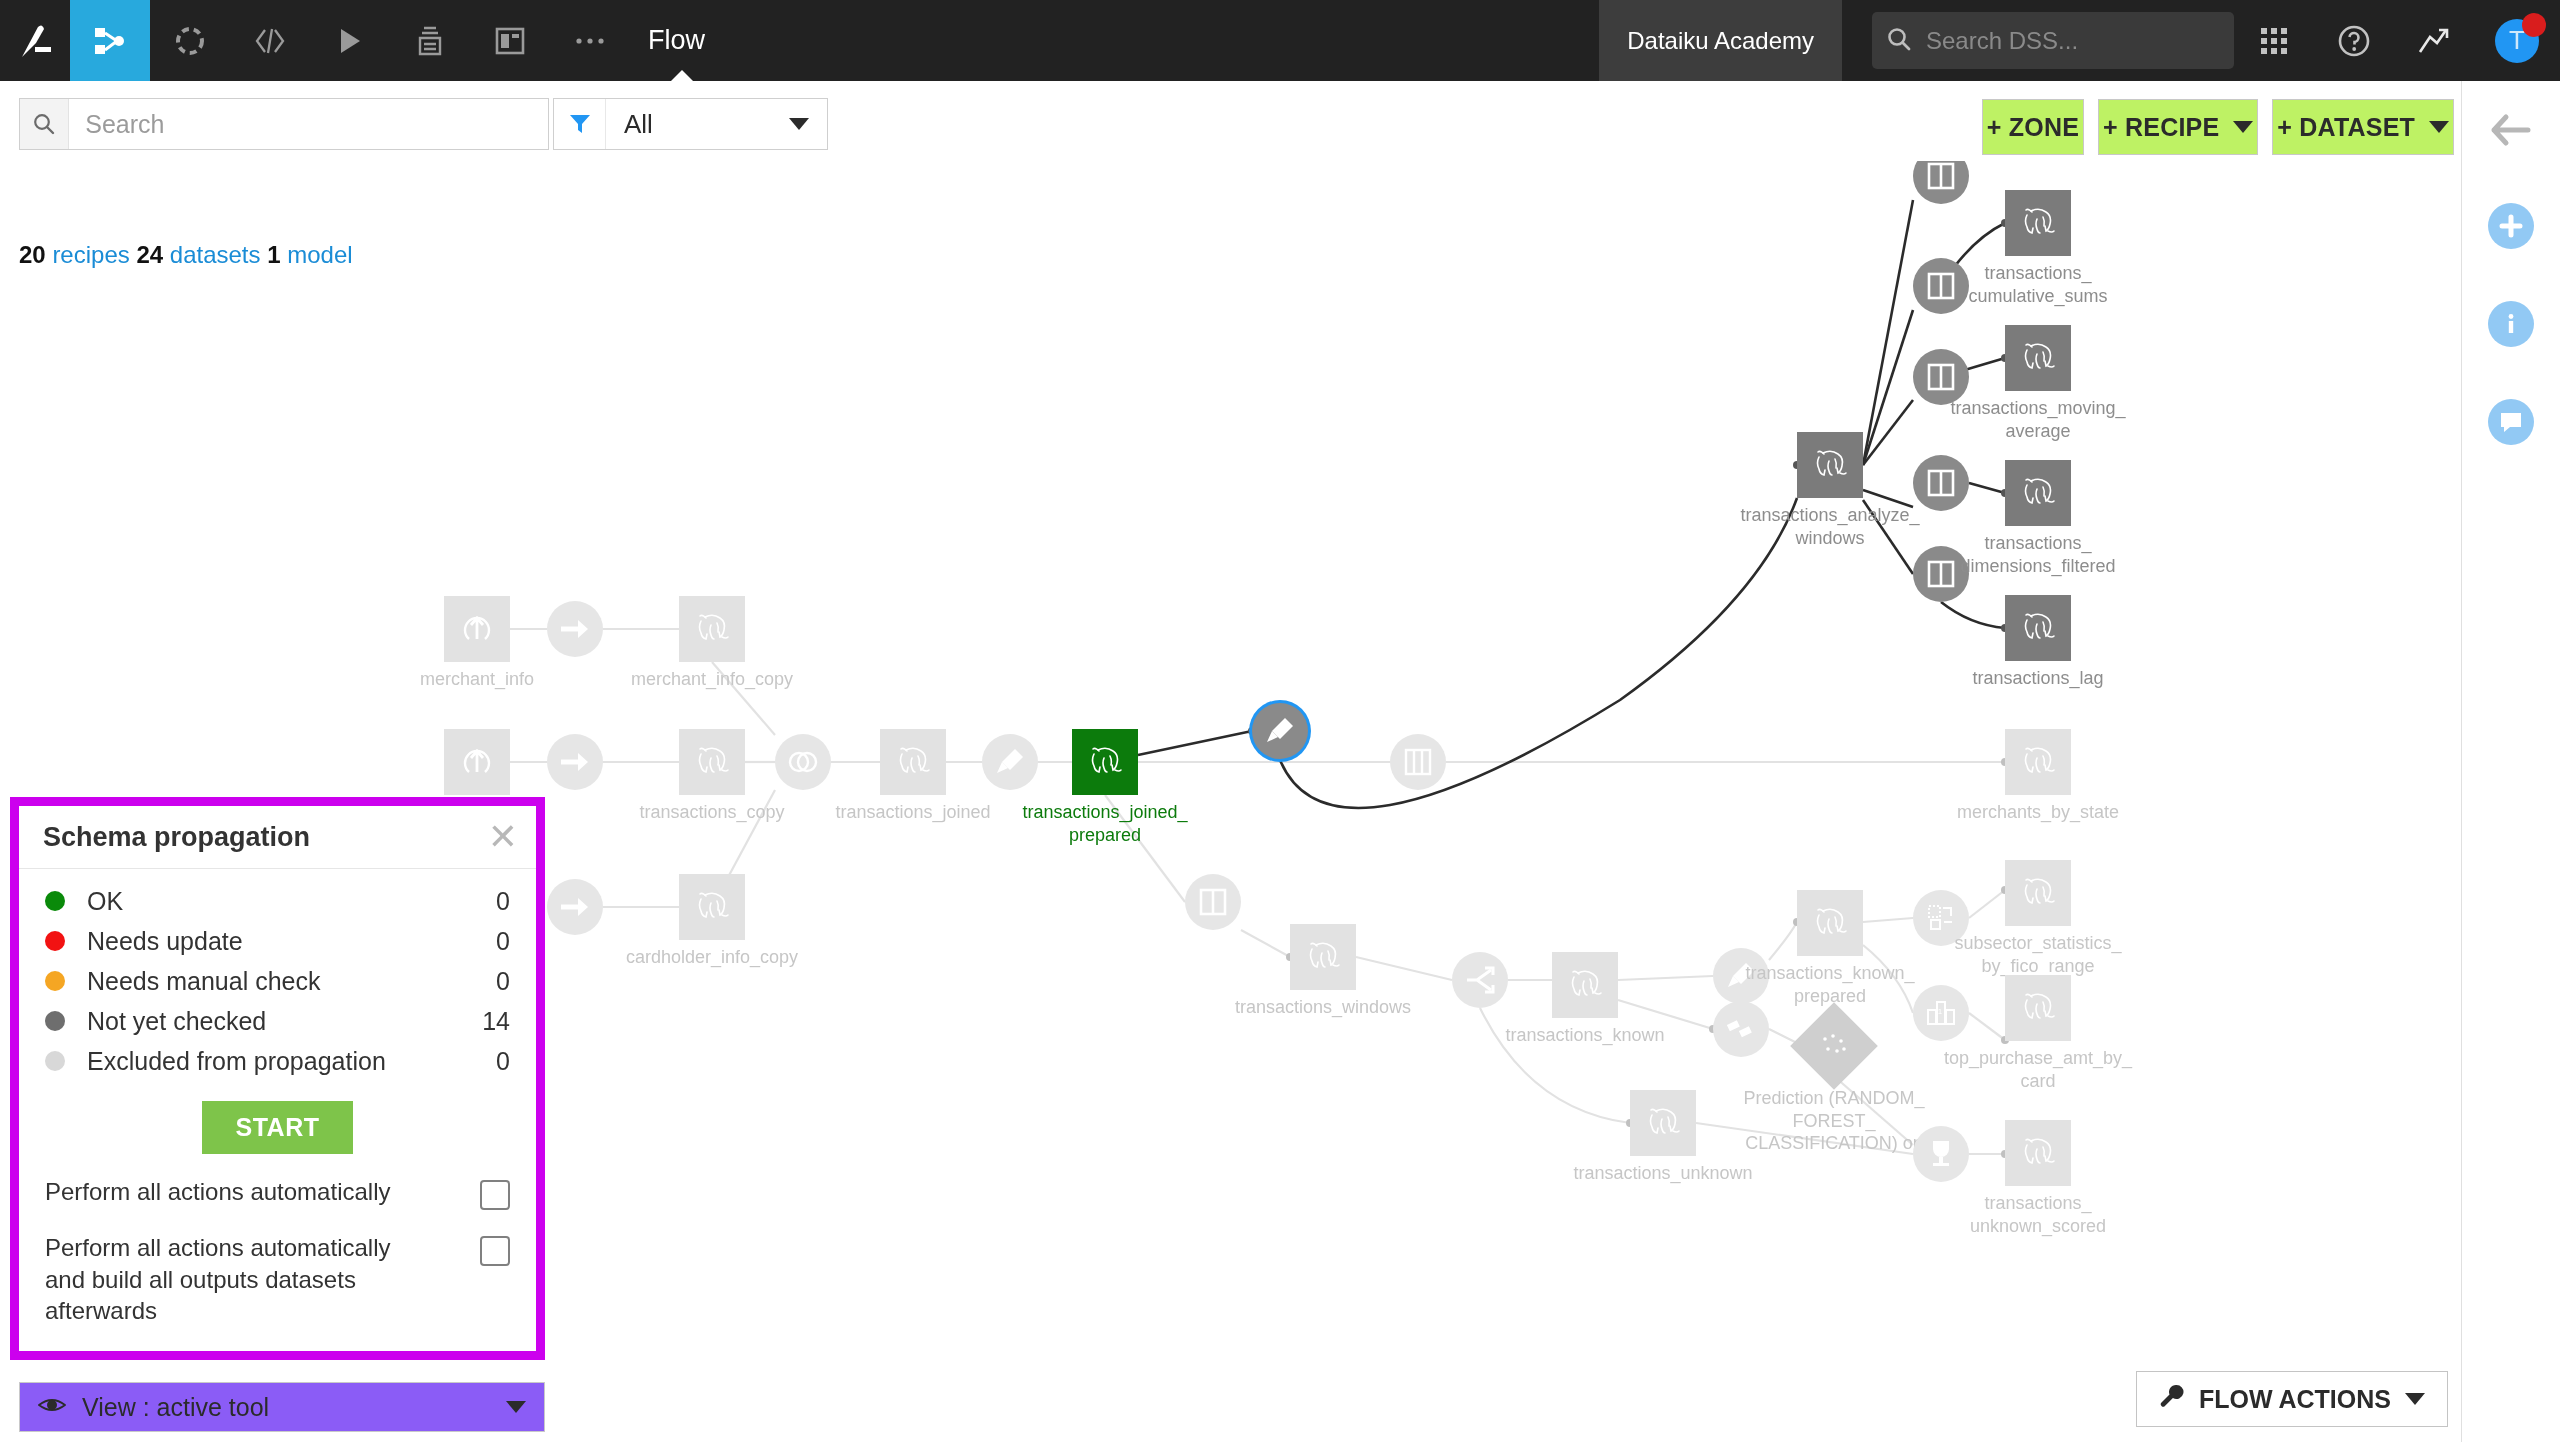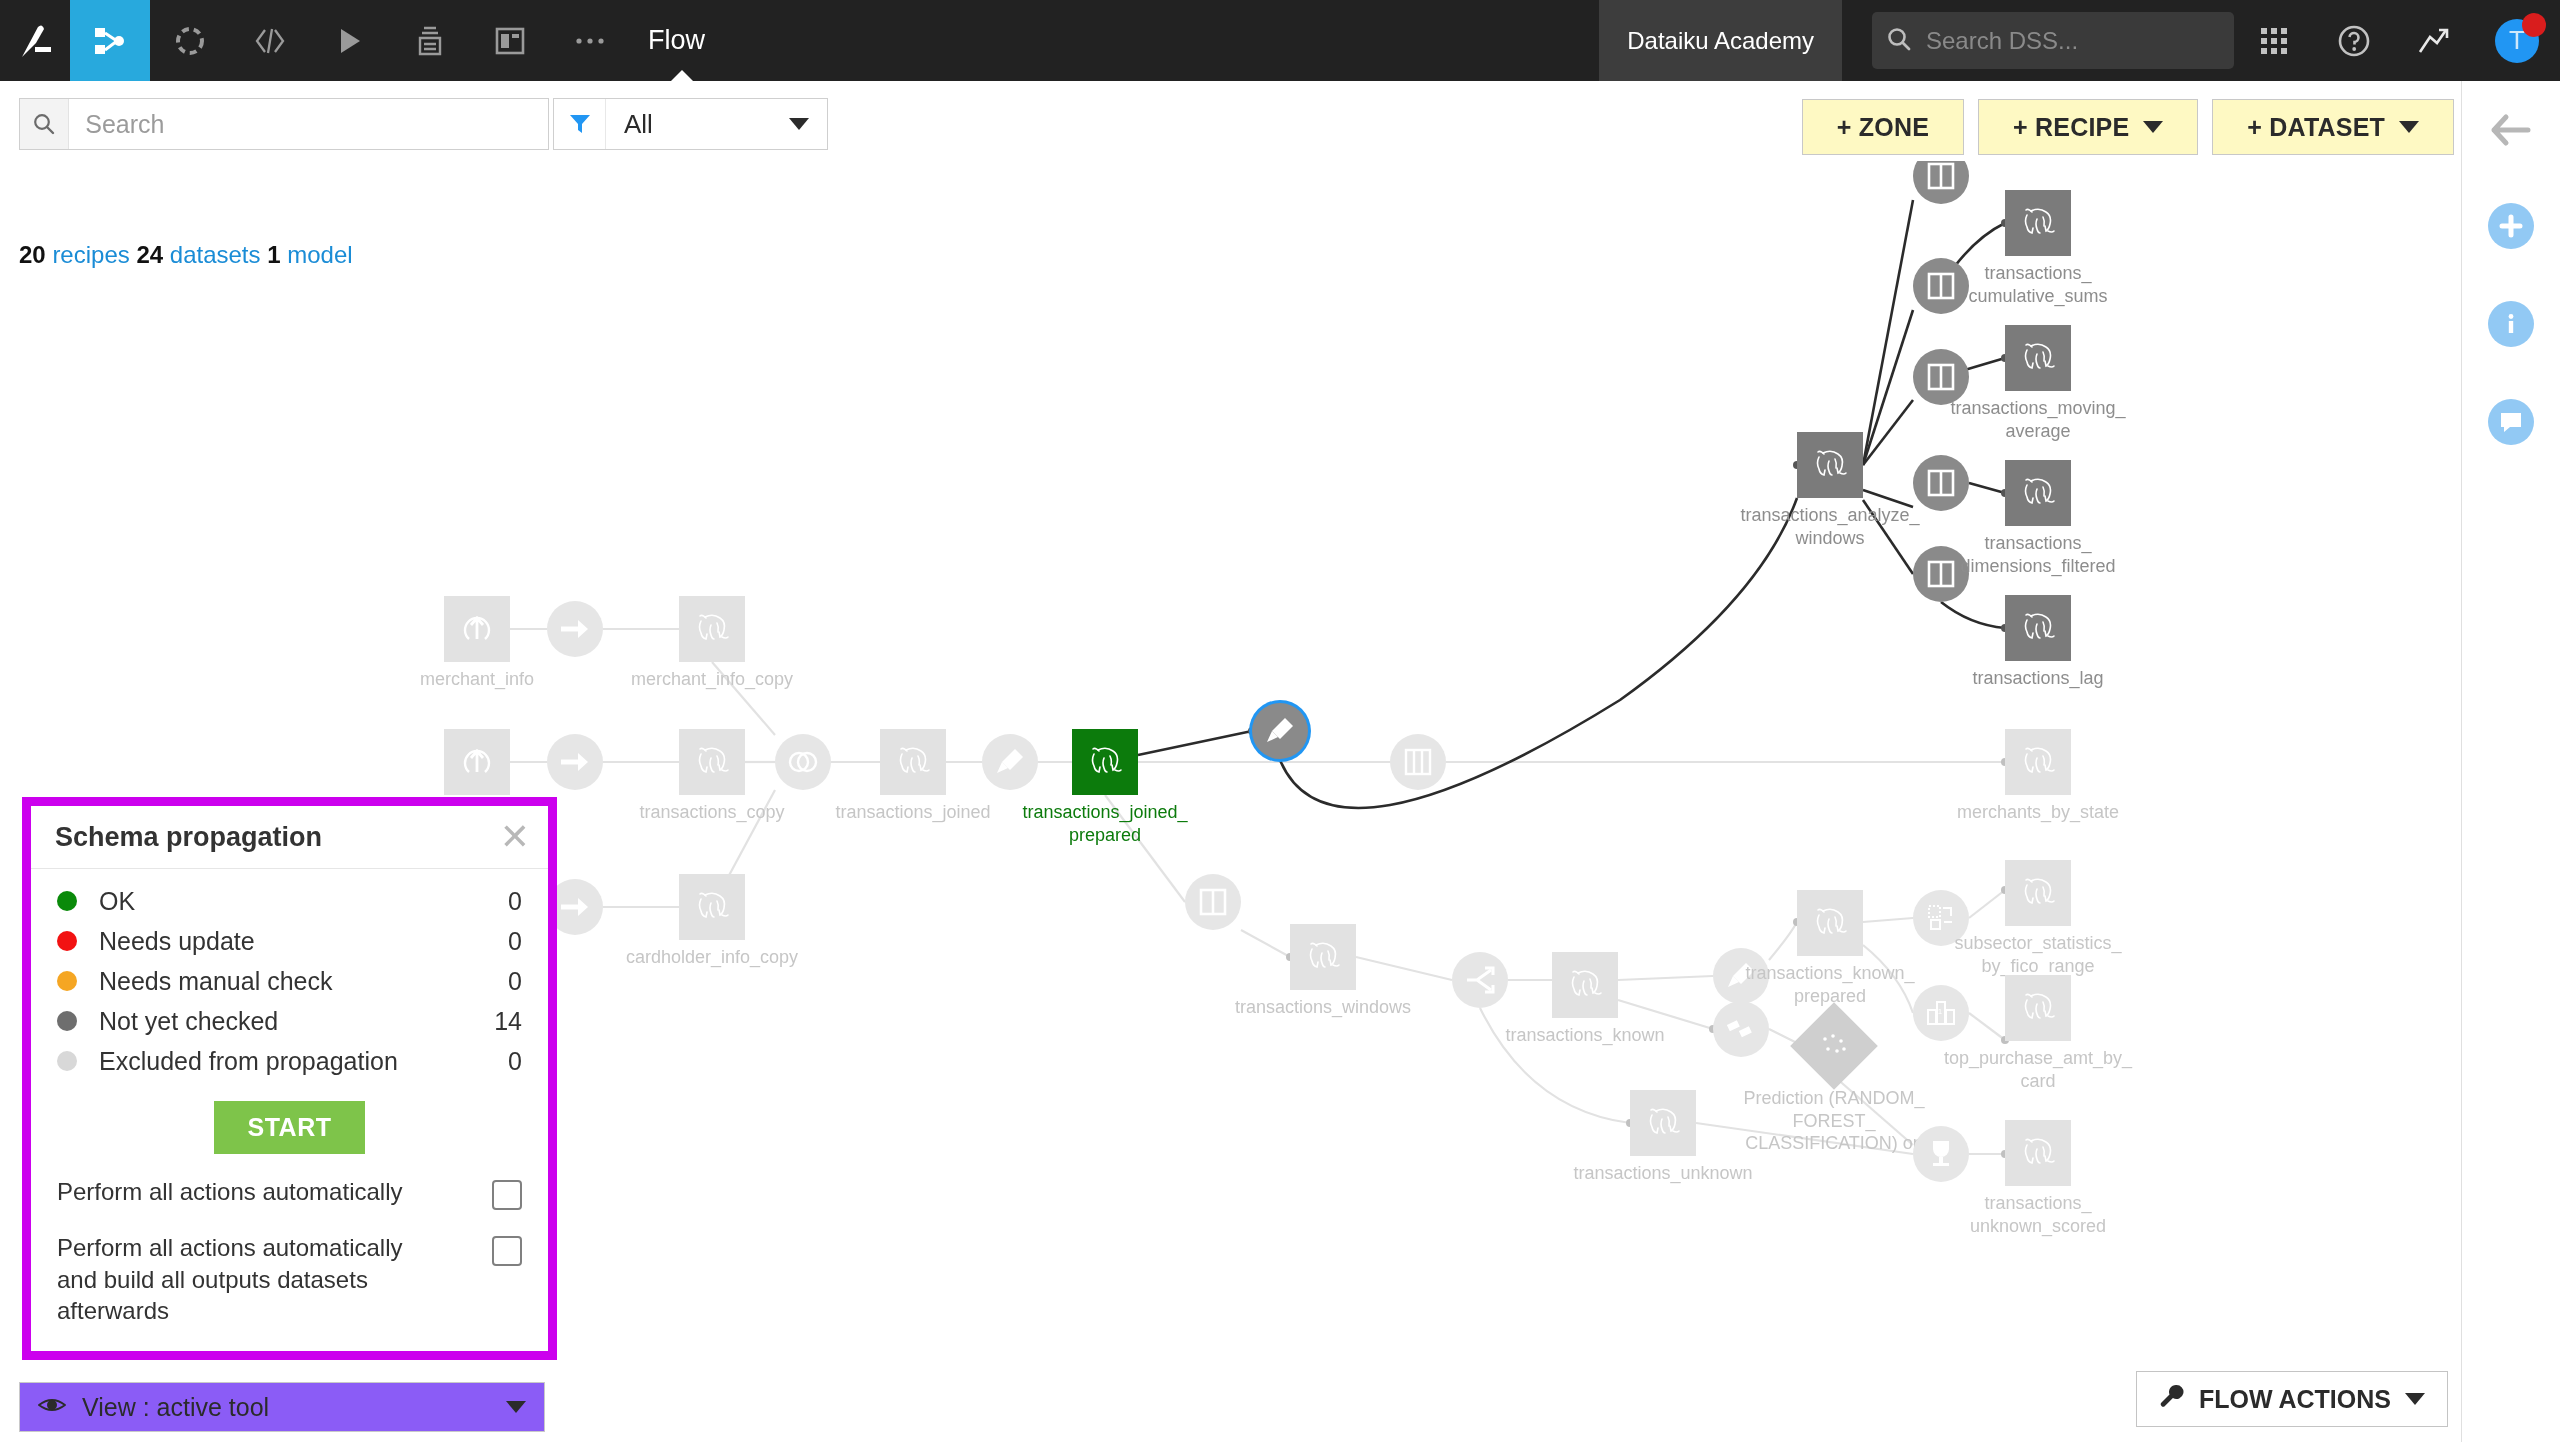--- a/index.html
+++ b/index.html
@@ -81,21 +81,21 @@
   .flow-filter .caret { margin-left: auto; margin-right: 18px; }
   .counts {
     position: absolute; left: 19px; top: 160px; font-size: 24px; color: #2b2b2b;
   }
   .counts b { font-weight: 700; color: #111; }
   .counts a { color: #1a8cd6; text-decoration: none; }
 
   
   .flow-btns { position: absolute; right: 106px; top: 99px; display: flex; gap: 14px; z-index: 30; }
   .fbtn {
-    border: 1px solid #c8c8c8; background: #fef9c3; height: 56px; padding: 0 34px;
+    border: 1px solid #c8c8c8; background: #bef264; height: 56px; padding: 0 4px;
     display: flex; align-items: center; gap: 14px;
     font-size: 25px; font-weight: 700; color: #2b2b2b; letter-spacing: 0.2px; white-space: nowrap; text-align: center;
   }
 
   
   .right-rail {
     position: absolute; right: 0; top: 81px; width: 99px; height: 1361px;
     border-left: 1px solid #e0e0e0; background: #fff;
     display: flex; flex-direction: column; align-items: center; padding-top: 32px; gap: 52px;
     z-index: 25;
@@ -135,21 +135,21 @@
   .rcp svg { display: block; }
 
   .diamond {
     width: 62px; height: 62px; background: #cfcfcf;
     transform: rotate(45deg); display:flex; align-items:center; justify-content:center;
   }
 
   
   .panel-outline {
     position: absolute; left: 10px; top: 797px; width: 535px; height: 563px;
-    border: 9px solid #cc00ee; background: #ffffff; z-index: 40; margin-left: 12px;
+    border: 9px solid #cc00ee; background: #ffffff; z-index: 40;
   }
   .panel { width: 100%; height: 100%; background: #fff; padding: 0; }
   .panel-head {
     height: 63px; border-bottom: 1px solid #e6e6e6; display: flex; align-items: center;
     padding: 0 18px 0 24px;
   }
   .panel-title { font-size: 27px; font-weight: 700; color: #333; }
   .panel-close { margin-left: auto; font-size: 36px; color: #b8b8b8; line-height: 1; cursor: pointer; }
   .status-list { padding: 12px 26px 0 26px; }
   .status-row { display: flex; align-items: center; height: 40px; }

